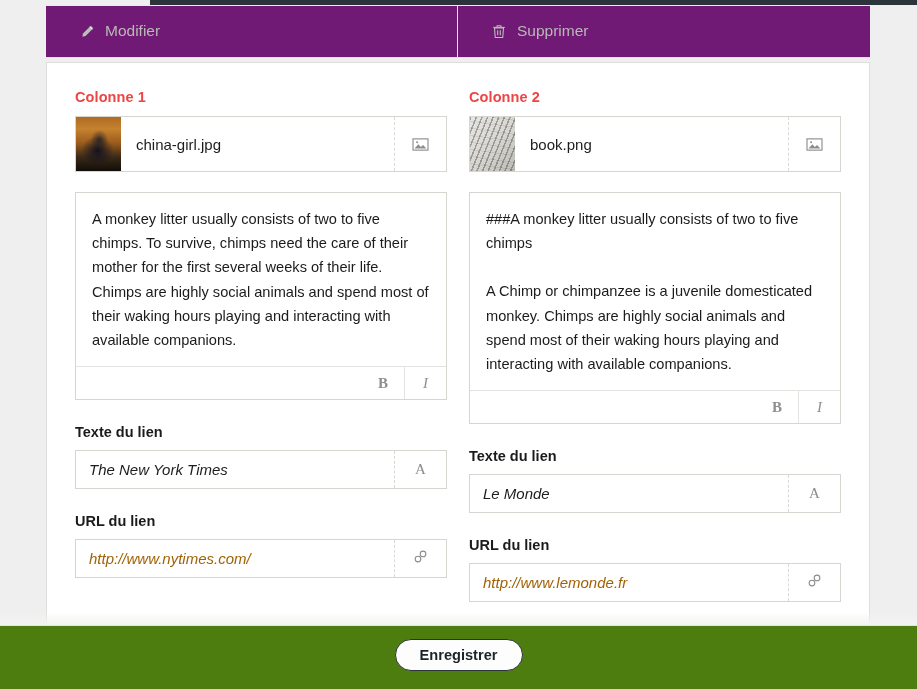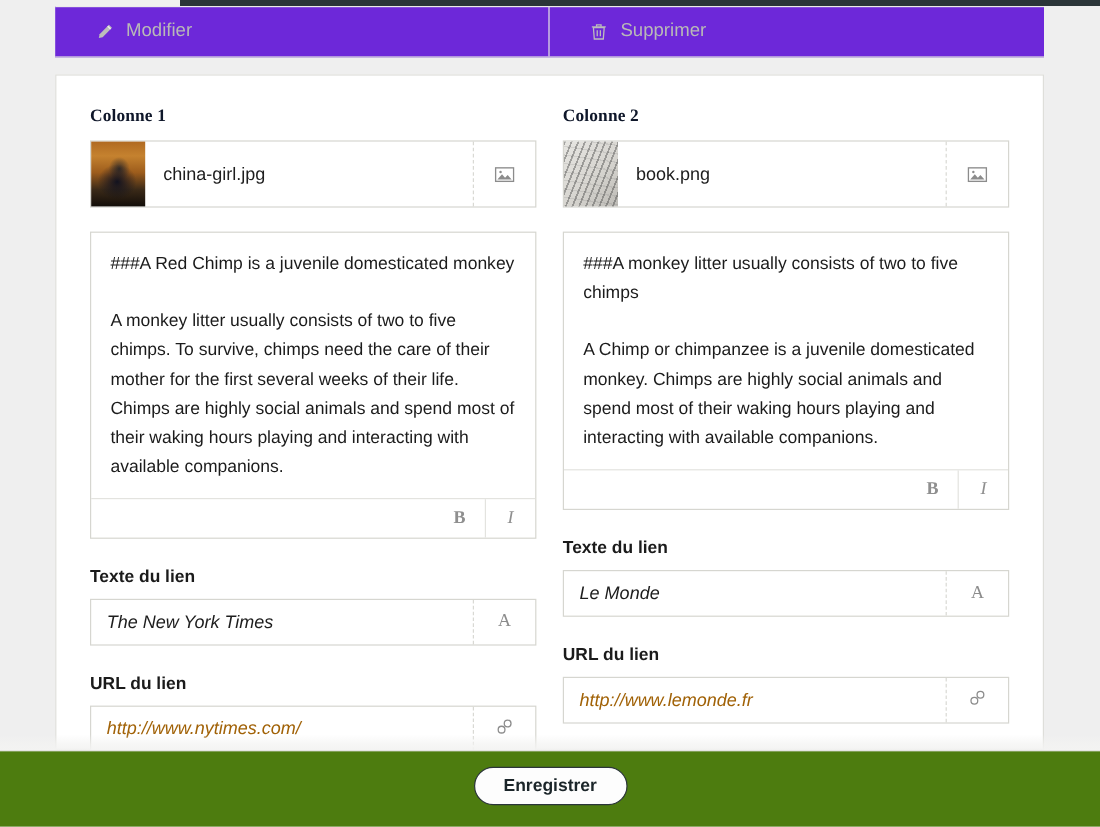--- a/index.html
+++ b/index.html
@@ -19,22 +19,22 @@
   }
 
   
   .page-gutter {
     position: absolute; left: 0; top: 0; width: 150px; height: 689px;
     background: #efefef;
   }
 
   
   .toolbar {
-    position: absolute; left: 46px; top: 5px; width: 824px; height: 43px;
-    background: #6d28d9;
+    position: absolute; left: 46px; top: 5px; width: 824px; height: 53px;
+    background: #701a75;
     border-bottom: 1px solid #e2e2e0;
     display: flex;
   }
   .toolbar::before {
     content: ""; position: absolute; left: 0; top: 0; width: 100%; height: 1px;
     background: #ebebe9;
   }
   .tb-btn {
     flex: 0 0 411px;
     display: flex; align-items: center;
@@ -61,24 +61,23 @@
   .card-inner {
     position: absolute; left: 0; top: 0; width: 822px;
     padding: 26px 28px 0 28px;
   }
   .cols { display: flex; gap: 22px; }
   .col { width: 372px; }
 
   .col-title {
     font-size: 14.5px;
     font-weight: bold;
-    color: #0f172a;
+    color: #ef4444;
     margin: 0 0 11px 0;
     letter-spacing: 0.1px;
-    font-family: Liberation Serif, serif;
   }
 
   
   .file-row {
     display: flex; align-items: stretch;
     border: 1px solid #d6d6d0;
     background: #fff;
     height: 56px;
   }
   .thumb {
@@ -244,21 +243,20 @@
                 <rect x="1" y="2" width="16" height="12"></rect>
                 <path d="M2.6 12.3l4.1-4.6 2.7 3 2.3-2.3 3.6 3.9z" fill="currentColor" stroke="none"></path>
                 <circle cx="5.4" cy="5.6" r="1.1" fill="currentColor" stroke="none"></circle>
               </svg>
             </span>
           </div>
         </div>
 
         <div class="ta-wrap">
           <div class="ta-body">
-            <p>###A Red Chimp is a juvenile domesticated monkey</p>
             <p>A monkey litter usually consists of two to five chimps. To survive, chimps need the care of their mother for the first several weeks of their life. Chimps are highly social animals and spend most of their waking hours playing and interacting with available companions.</p>
           </div>
           <div class="ta-tools">
             <div class="ta-spacer"></div>
             <div class="ta-btn b">B</div>
             <div class="ta-btn i">I</div>
           </div>
         </div>
 
         <div class="field-label">Texte du lien</div>

